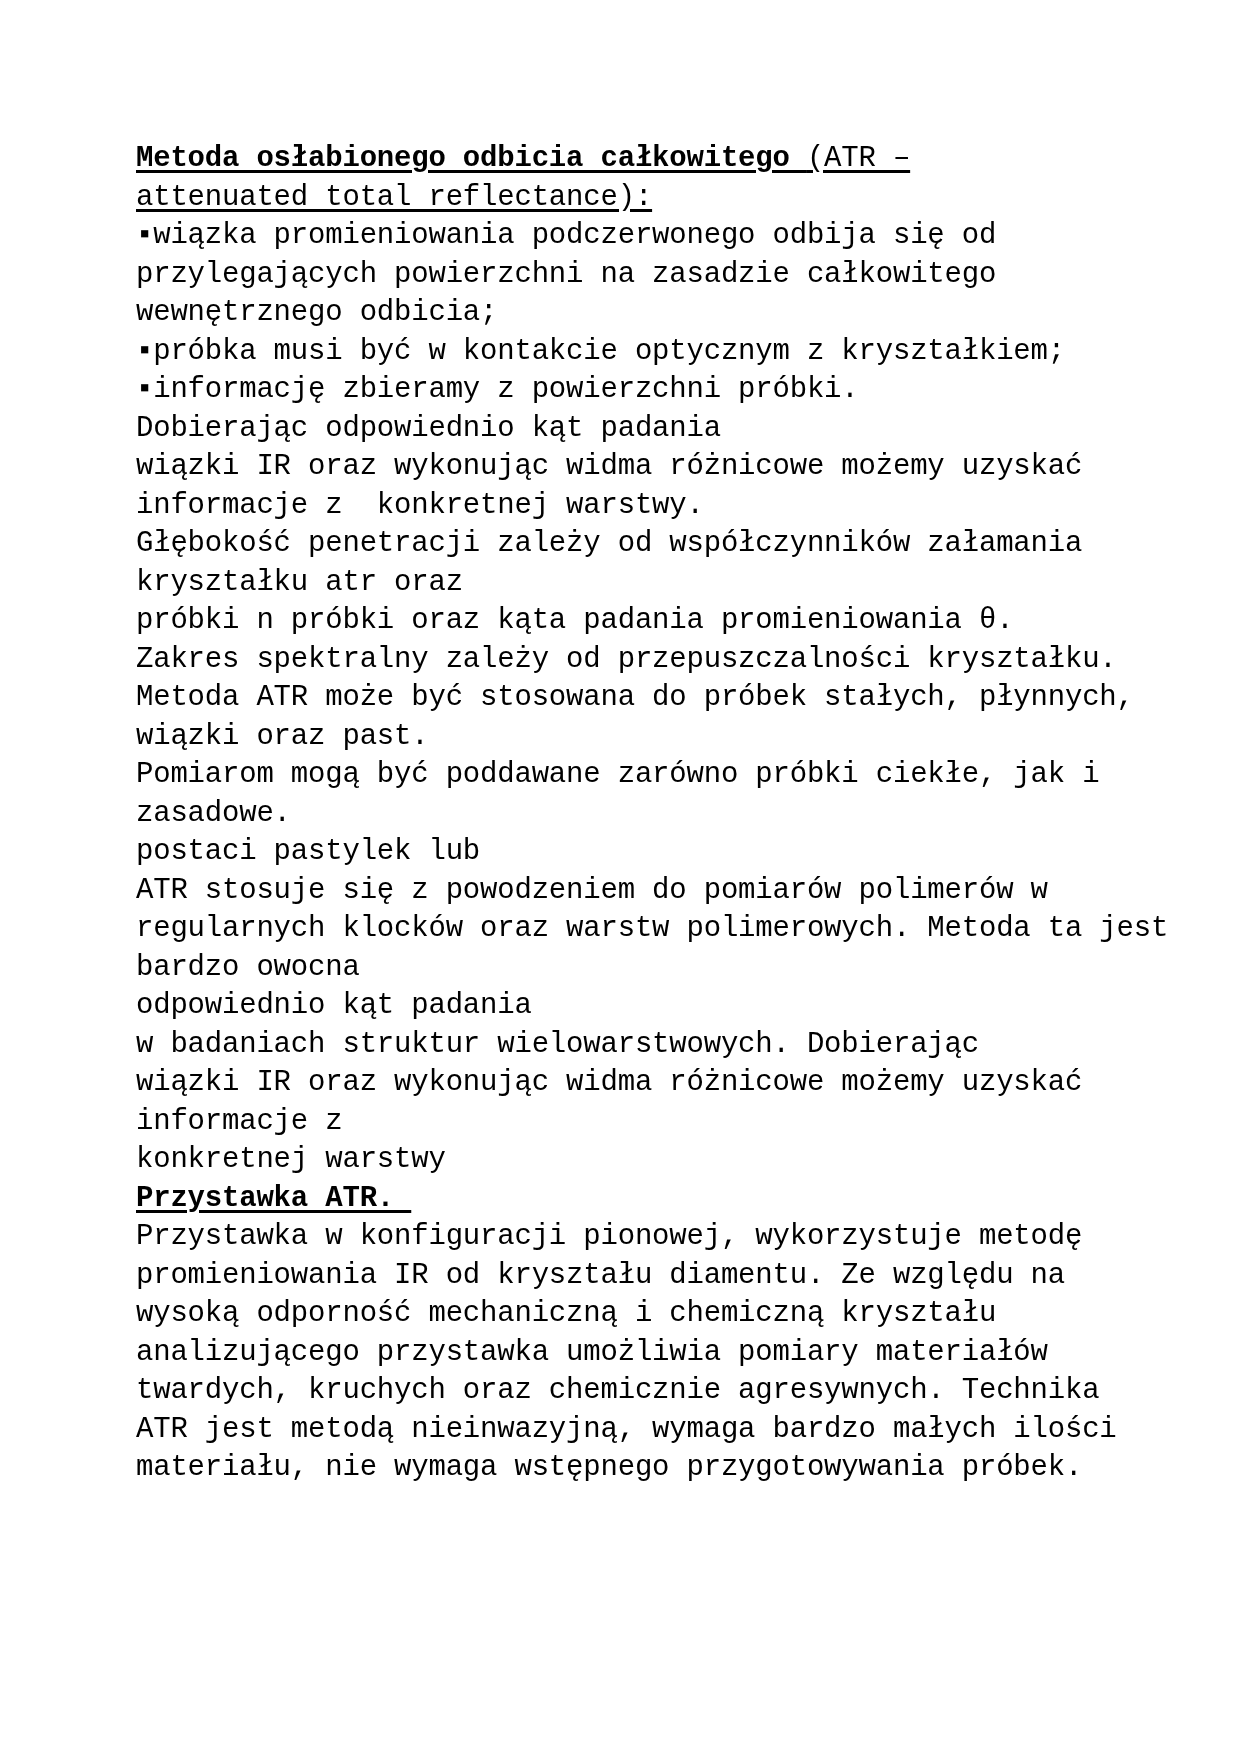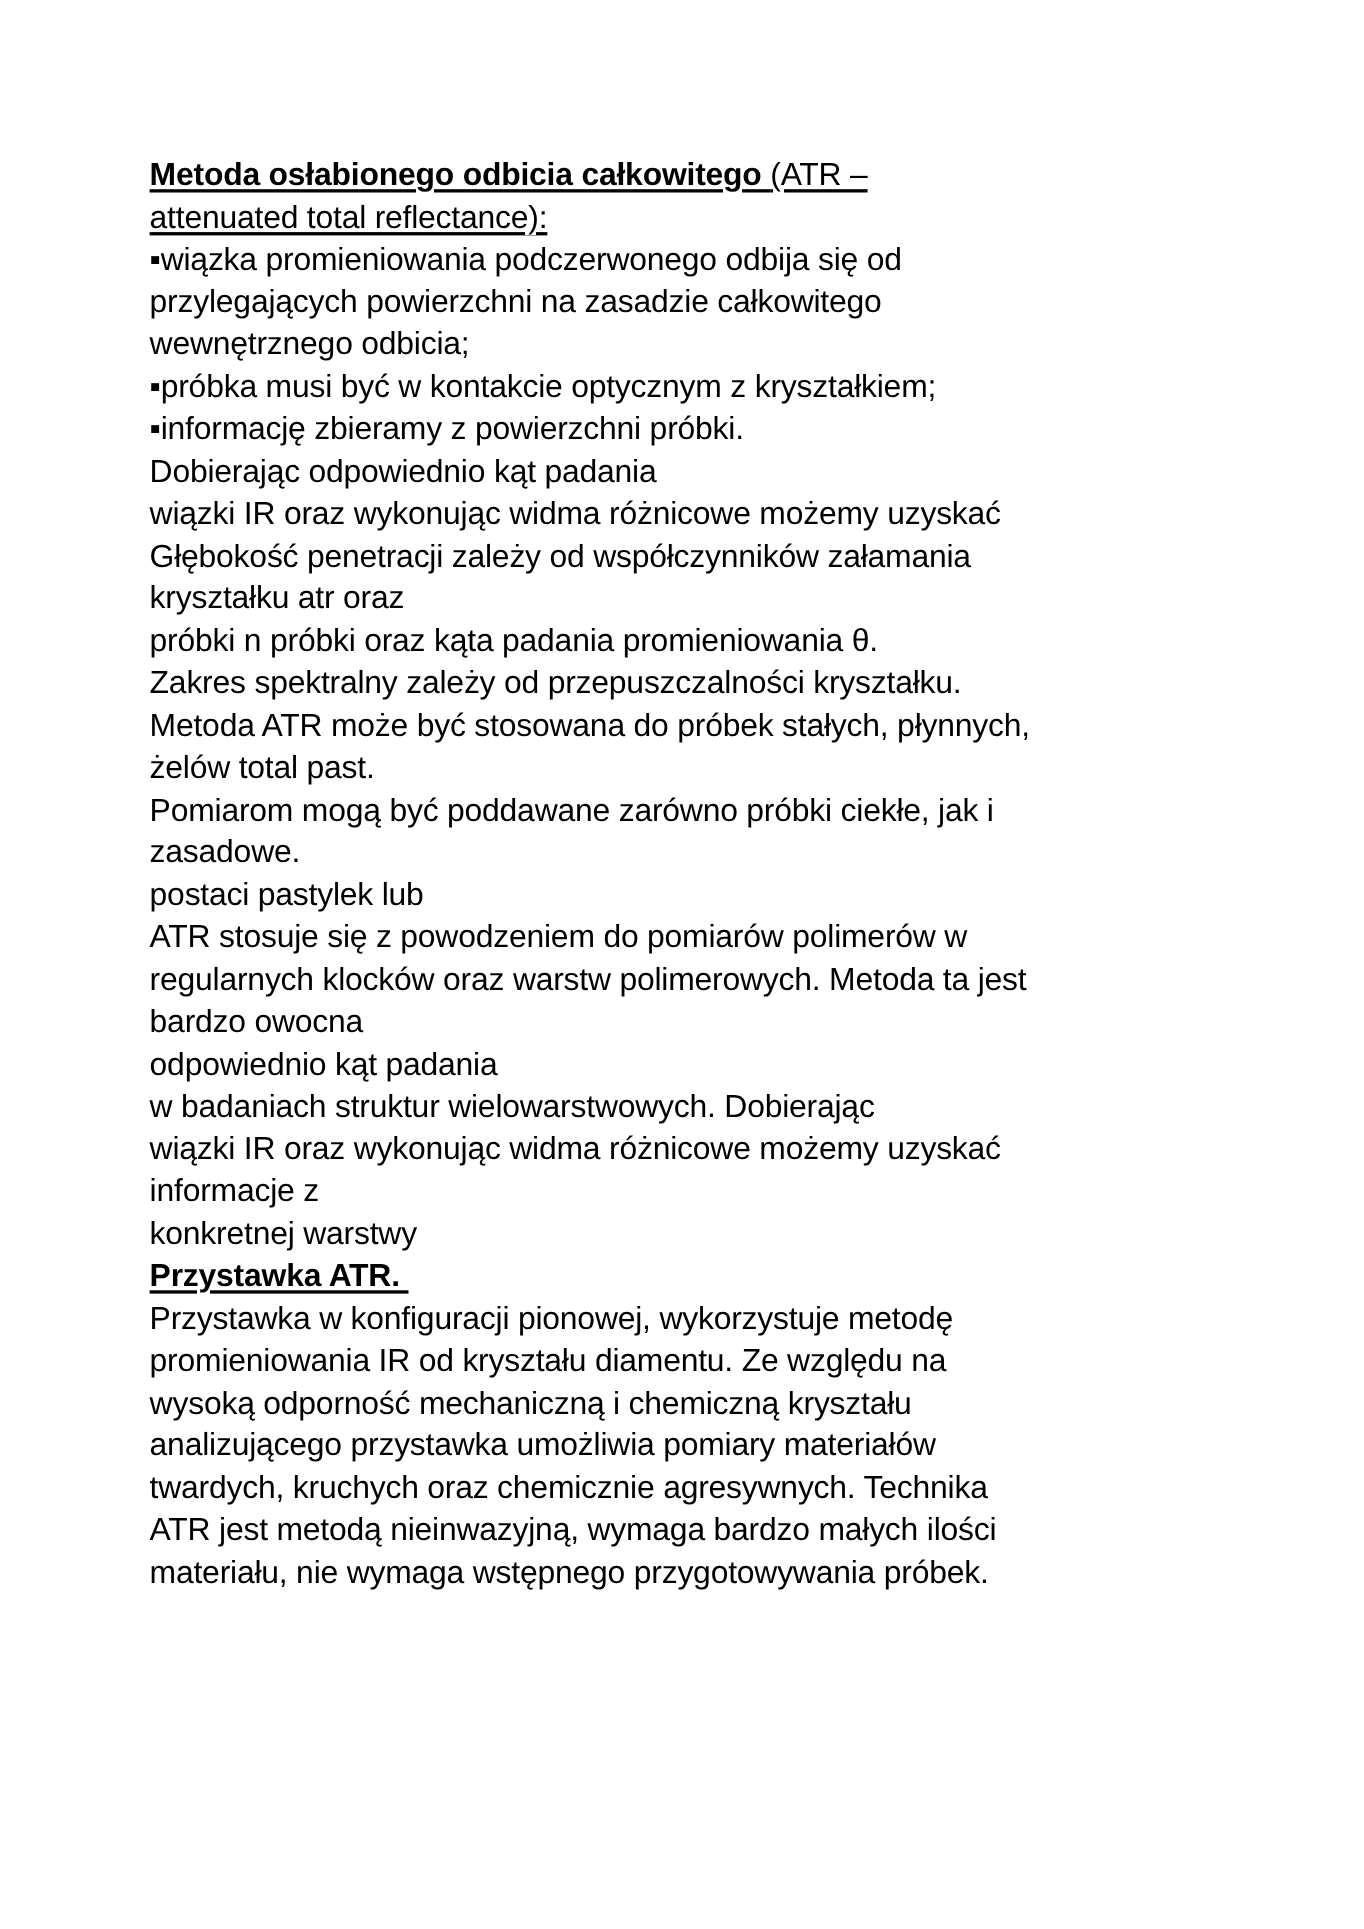--- a/index.html
+++ b/index.html
@@ -6,21 +6,21 @@
     margin: 0;
     padding: 0;
     background: #ffffff;
   }
   .page {
     position: relative;
     width: 1240px;
     height: 1754px;
     background: #ffffff;
     overflow: hidden;
-    font-family: Liberation Sans, sans-serif;
+    font-family: Liberation Mono, monospace;
     color: #000000;
     border-radius: 18px;
   }
   .text-block {
     position: absolute;
     left: 136px;
     top: 140px;
     width: 990px;
     font-size: 29px;
     line-height: 38.5px;
@@ -46,26 +46,27 @@
   <div class="text-block">
       <div class="line"><span class="seg-bold seg-underline">Metoda osłabionego odbicia całkowitego </span><span class="seg-underline">(ATR –</span></div>
       <div class="line"><span class="seg-underline">attenuated total reflectance):</span></div>
       <div class="line"><span class="">▪wiązka promieniowania podczerwonego odbija się od</span></div>
       <div class="line"><span class="">przylegających powierzchni na zasadzie całkowitego</span></div>
       <div class="line"><span class="">wewnętrznego odbicia;</span></div>
       <div class="line"><span class="">▪próbka musi być w kontakcie optycznym z kryształkiem;</span></div>
       <div class="line"><span class="">▪informację zbieramy z powierzchni próbki.</span></div>
       <div class="line"><span class="">Dobierając odpowiednio kąt padania</span></div>
       <div class="line"><span class="">wiązki IR oraz wykonując widma różnicowe możemy uzyskać</span></div>
+      <div class="line"><span class="">informacje z  konkretnej warstwy.</span></div>
       <div class="line"><span class="">Głębokość penetracji zależy od współczynników załamania</span></div>
       <div class="line"><span class="">kryształku atr oraz</span></div>
       <div class="line"><span class="">próbki n próbki oraz kąta padania promieniowania θ.</span></div>
       <div class="line"><span class="">Zakres spektralny zależy od przepuszczalności kryształku.</span></div>
       <div class="line"><span class="">Metoda ATR może być stosowana do próbek stałych, płynnych,</span></div>
-      <div class="line"><span class="">żelów total past.</span></div>
+      <div class="line"><span class="">wiązki oraz past.</span></div>
       <div class="line"><span class="">Pomiarom mogą być poddawane zarówno próbki ciekłe, jak i</span></div>
       <div class="line"><span class="">zasadowe.</span></div>
       <div class="line"><span class="">postaci pastylek lub</span></div>
       <div class="line"><span class="">ATR stosuje się z powodzeniem do pomiarów polimerów w</span></div>
       <div class="line"><span class="">regularnych klocków oraz warstw polimerowych. Metoda ta jest</span></div>
       <div class="line"><span class="">bardzo owocna</span></div>
       <div class="line"><span class="">odpowiednio kąt padania</span></div>
       <div class="line"><span class="">w badaniach struktur wielowarstwowych. Dobierając</span></div>
       <div class="line"><span class="">wiązki IR oraz wykonując widma różnicowe możemy uzyskać</span></div>
       <div class="line"><span class="">informacje z</span></div>

